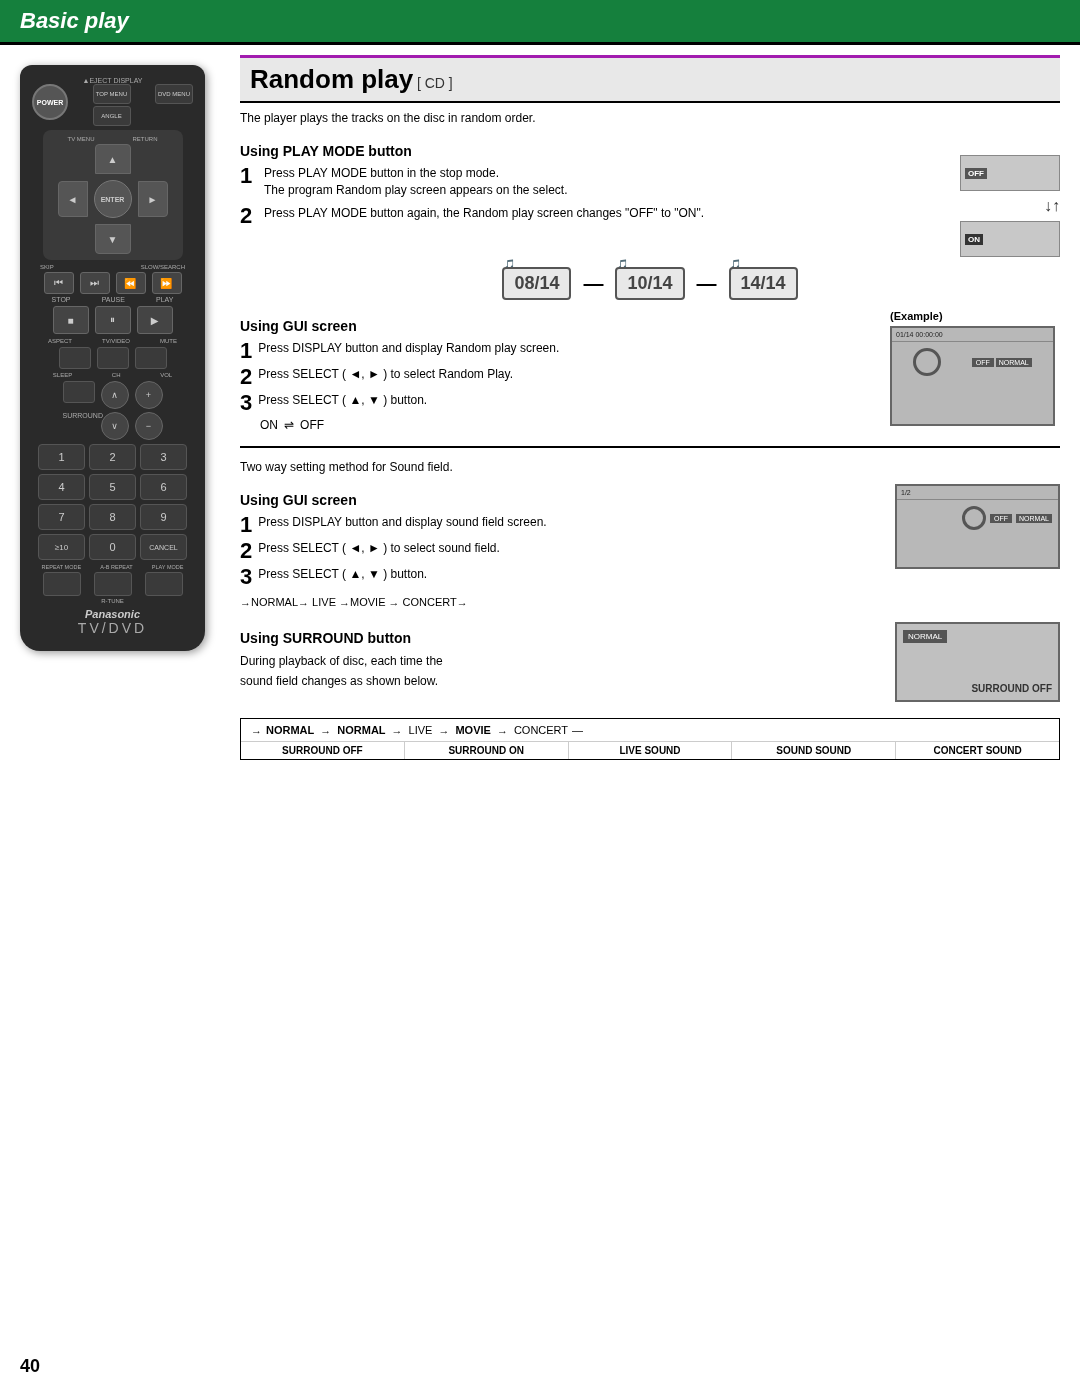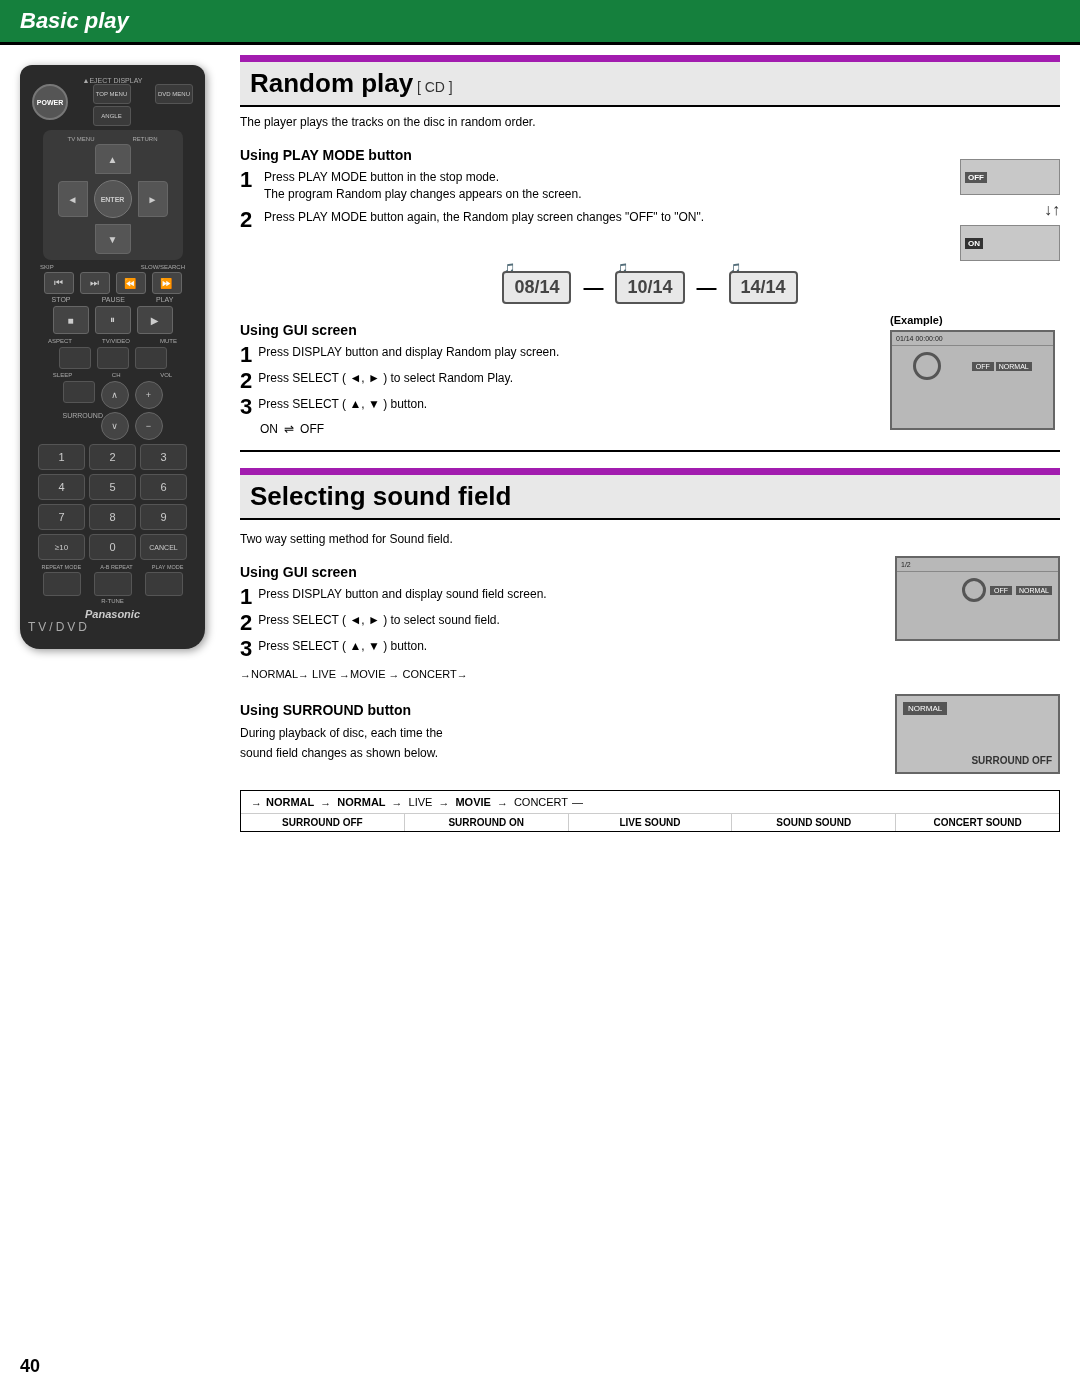--- a/index.html
+++ b/index.html
@@ -277,37 +277,38 @@
 
     .panasonic-logo {
       text-align: center;
       color: #ccc;
       font-size: 11px;
       font-weight: bold;
       font-style: italic;
       margin-top: 4px;
     }
     .tvdvd-label {
+      text-align: center;
       color: #aaa;
-      font-size: 12px;
+      font-size: 14px;
       letter-spacing: 3px;
     }
 
     
     .right-content {
       flex: 1;
       display: flex;
       flex-direction: column;
       gap: 0;
     }
 
     
     .section-header {
       background: #e8e8e8;
-      border-top: 7px solid #a21caf;
+      border-top: 3px solid #a21caf;
       border-bottom: 2px solid #000;
       padding: 6px 10px;
       margin-bottom: 10px;
     }
     .section-title {
       font-size: 26px;
       font-weight: bold;
     }
 
     .subsection-title {
@@ -675,21 +676,21 @@
 
     <p class="instruction-text" style="margin-top:-4px;">The player plays the tracks on the disc in random order.</p>
 
     <div class="two-col">
       <div class="col-main">
         <div class="subsection-title">Using PLAY MODE button</div>
         <div class="step-row">
           <span class="step-num">1</span>
           <div class="step-text">
             <span>Press PLAY MODE button in the stop mode.</span><br>
-            <span>The program Random play changes appears on the screen.</span>
+            <span>The program Random play screen appears on the select.</span>
           </div>
         </div>
         <div class="step-row">
           <span class="step-num">2</span>
           <div class="step-text">Press PLAY MODE button again, the Random play screen changes "OFF" to "ON".</div>
         </div>
       </div>
       <div class="col-side" style="display:flex;flex-direction:column;align-items:flex-end;gap:6px;padding-top:20px;">
 
         <div class="mini-screen">
@@ -763,23 +764,20 @@
               <span class="gui-badge-off">OFF</span>
               <span class="gui-badge-normal">NORMAL</span>
             </div>
           </div>
         </div>
       </div>
     </div>
 
     <hr class="section-divider">
 
-    <div class="section-header" style="margin-top:6px;">
-      <span class="section-title">Selecting sound field</span>
-    </div>
 
     <p class="instruction-text">Two way setting method for Sound field.</p>
 
     <div class="two-col">
       <div class="col-main">
         <div class="subsection-title">Using GUI screen</div>
         <div style="display:flex;align-items:flex-start;gap:6px;margin-bottom:4px;">
           <span style="font-size:22px;font-weight:bold;line-height:1;">1</span>
           <span class="step-text">Press DISPLAY button and display sound field screen.</span>
         </div>

